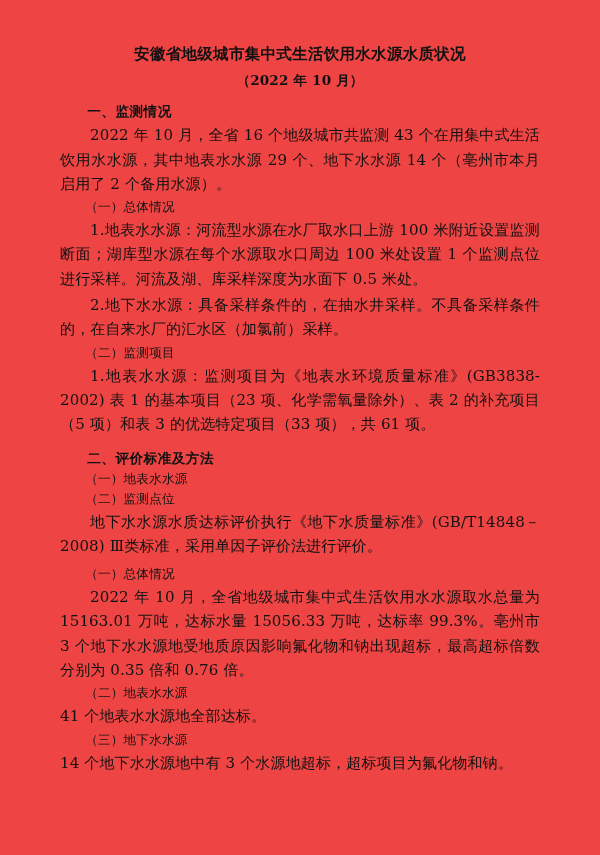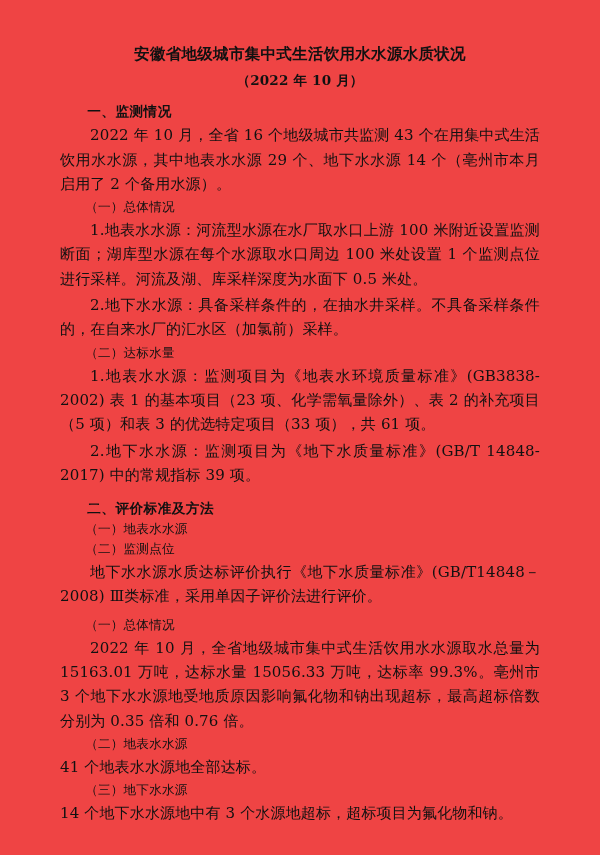--- a/index.html
+++ b/index.html
@@ -77,23 +77,22 @@
   <div class="doc-subtitle">（2022 年 10 月）</div>
 
   <div class="blk">
     <div class="section-heading">一、监测情况</div>
     <p class="body-text">2022 年 10 月，全省 16 个地级城市共监测 43 个在用集中式生活饮用水水源，其中地表水水源 29 个、地下水水源 14 个（亳州市本月启用了 2 个备用水源）。</p>
 
     <div class="sub-heading">（一）总体情况</div>
     <p class="body-text">1.地表水水源：河流型水源在水厂取水口上游 100 米附近设置监测断面；湖库型水源在每个水源取水口周边 100 米处设置 1 个监测点位进行采样。河流及湖、库采样深度为水面下 0.5 米处。</p>
     <p class="body-text">2.地下水水源：具备采样条件的，在抽水井采样。不具备采样条件的，在自来水厂的汇水区（加氯前）采样。</p>
 
-    <div class="sub-heading">（二）达标水量</div>
+    <div class="sub-heading">（二）监测项目</div>
     <p class="body-text">1.地表水水源：监测项目为《地表水环境质量标准》(GB3838-2002) 表 1 的基本项目（23 项、化学需氧量除外）、表 2 的补充项目（5 项）和表 3 的优选特定项目（33 项），共 61 项。</p>
-    <p class="body-text">2.地下水水源：监测项目为《地下水质量标准》(GB/T 14848-2017) 中的常规指标 39 项。</p>
   </div>
 
   <div class="blk">
     <div class="section-heading">二、评价标准及方法</div>
 
     <div class="sub-heading">（一）地表水水源</div>
 
     <div class="sub-heading">（二）监测点位</div>
     <p class="body-text">地下水水源水质达标评价执行《地下水质量标准》(GB/T14848－2008) Ⅲ类标准，采用单因子评价法进行评价。</p>
   </div>

